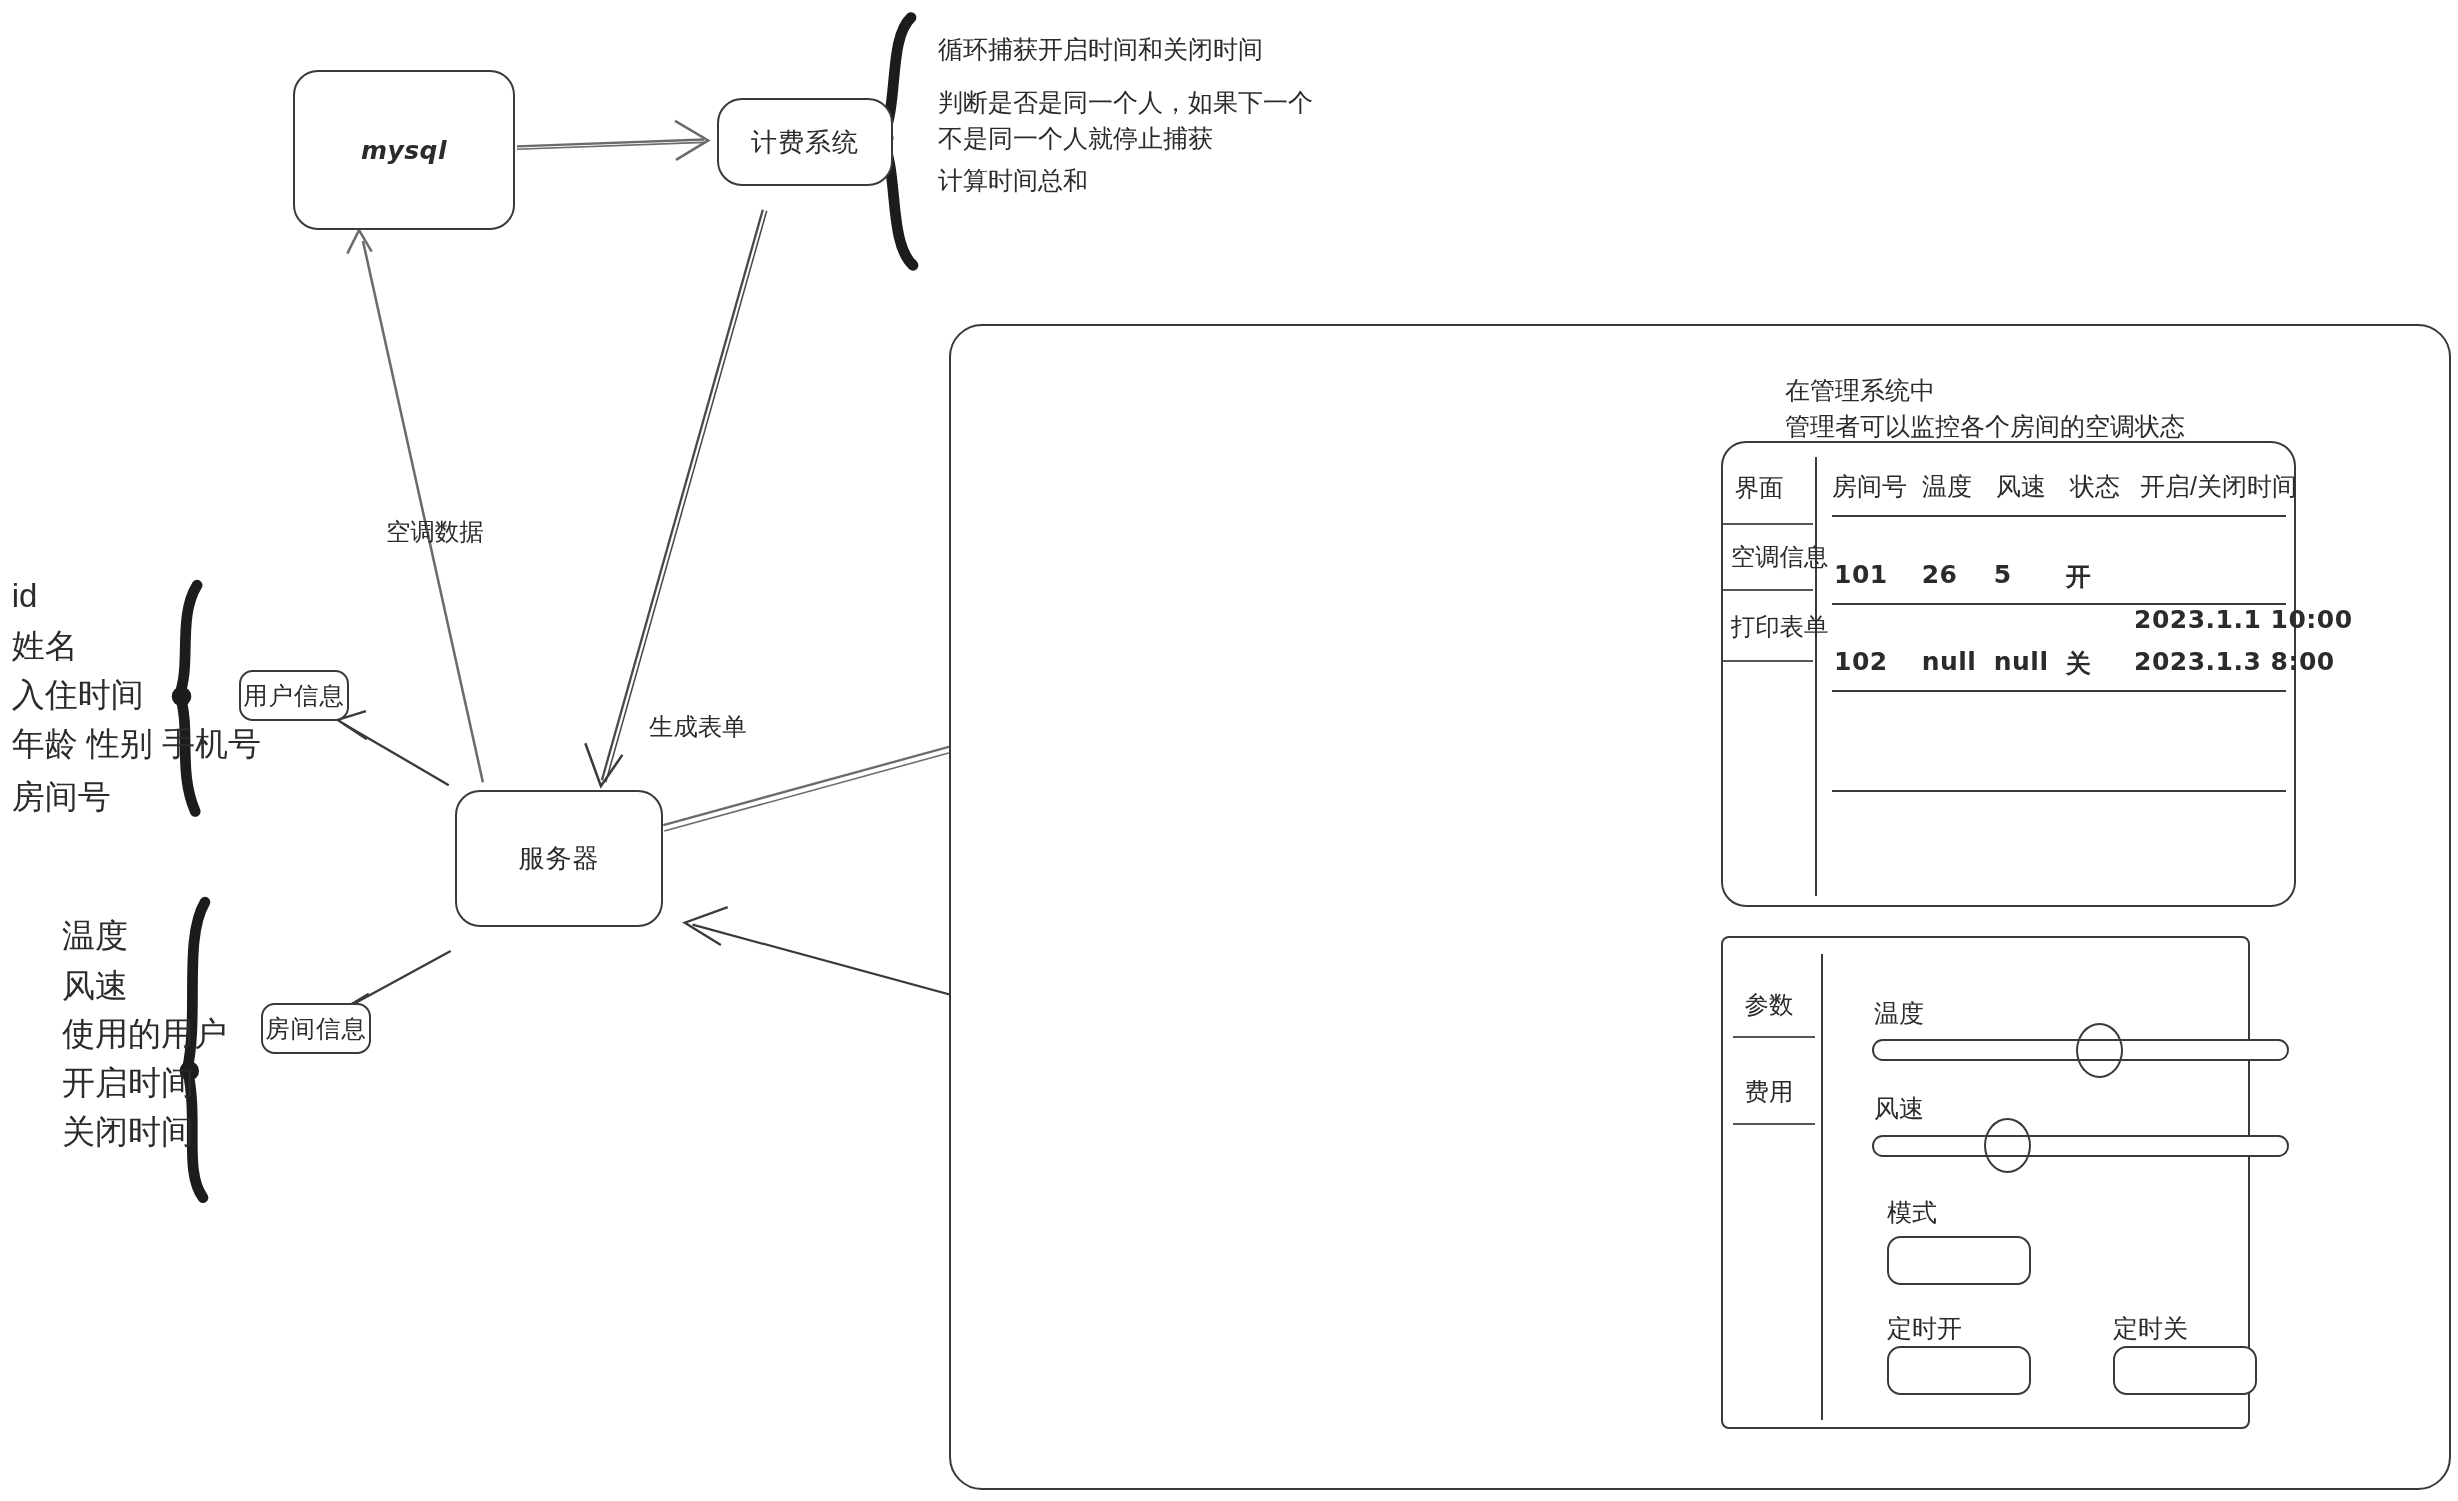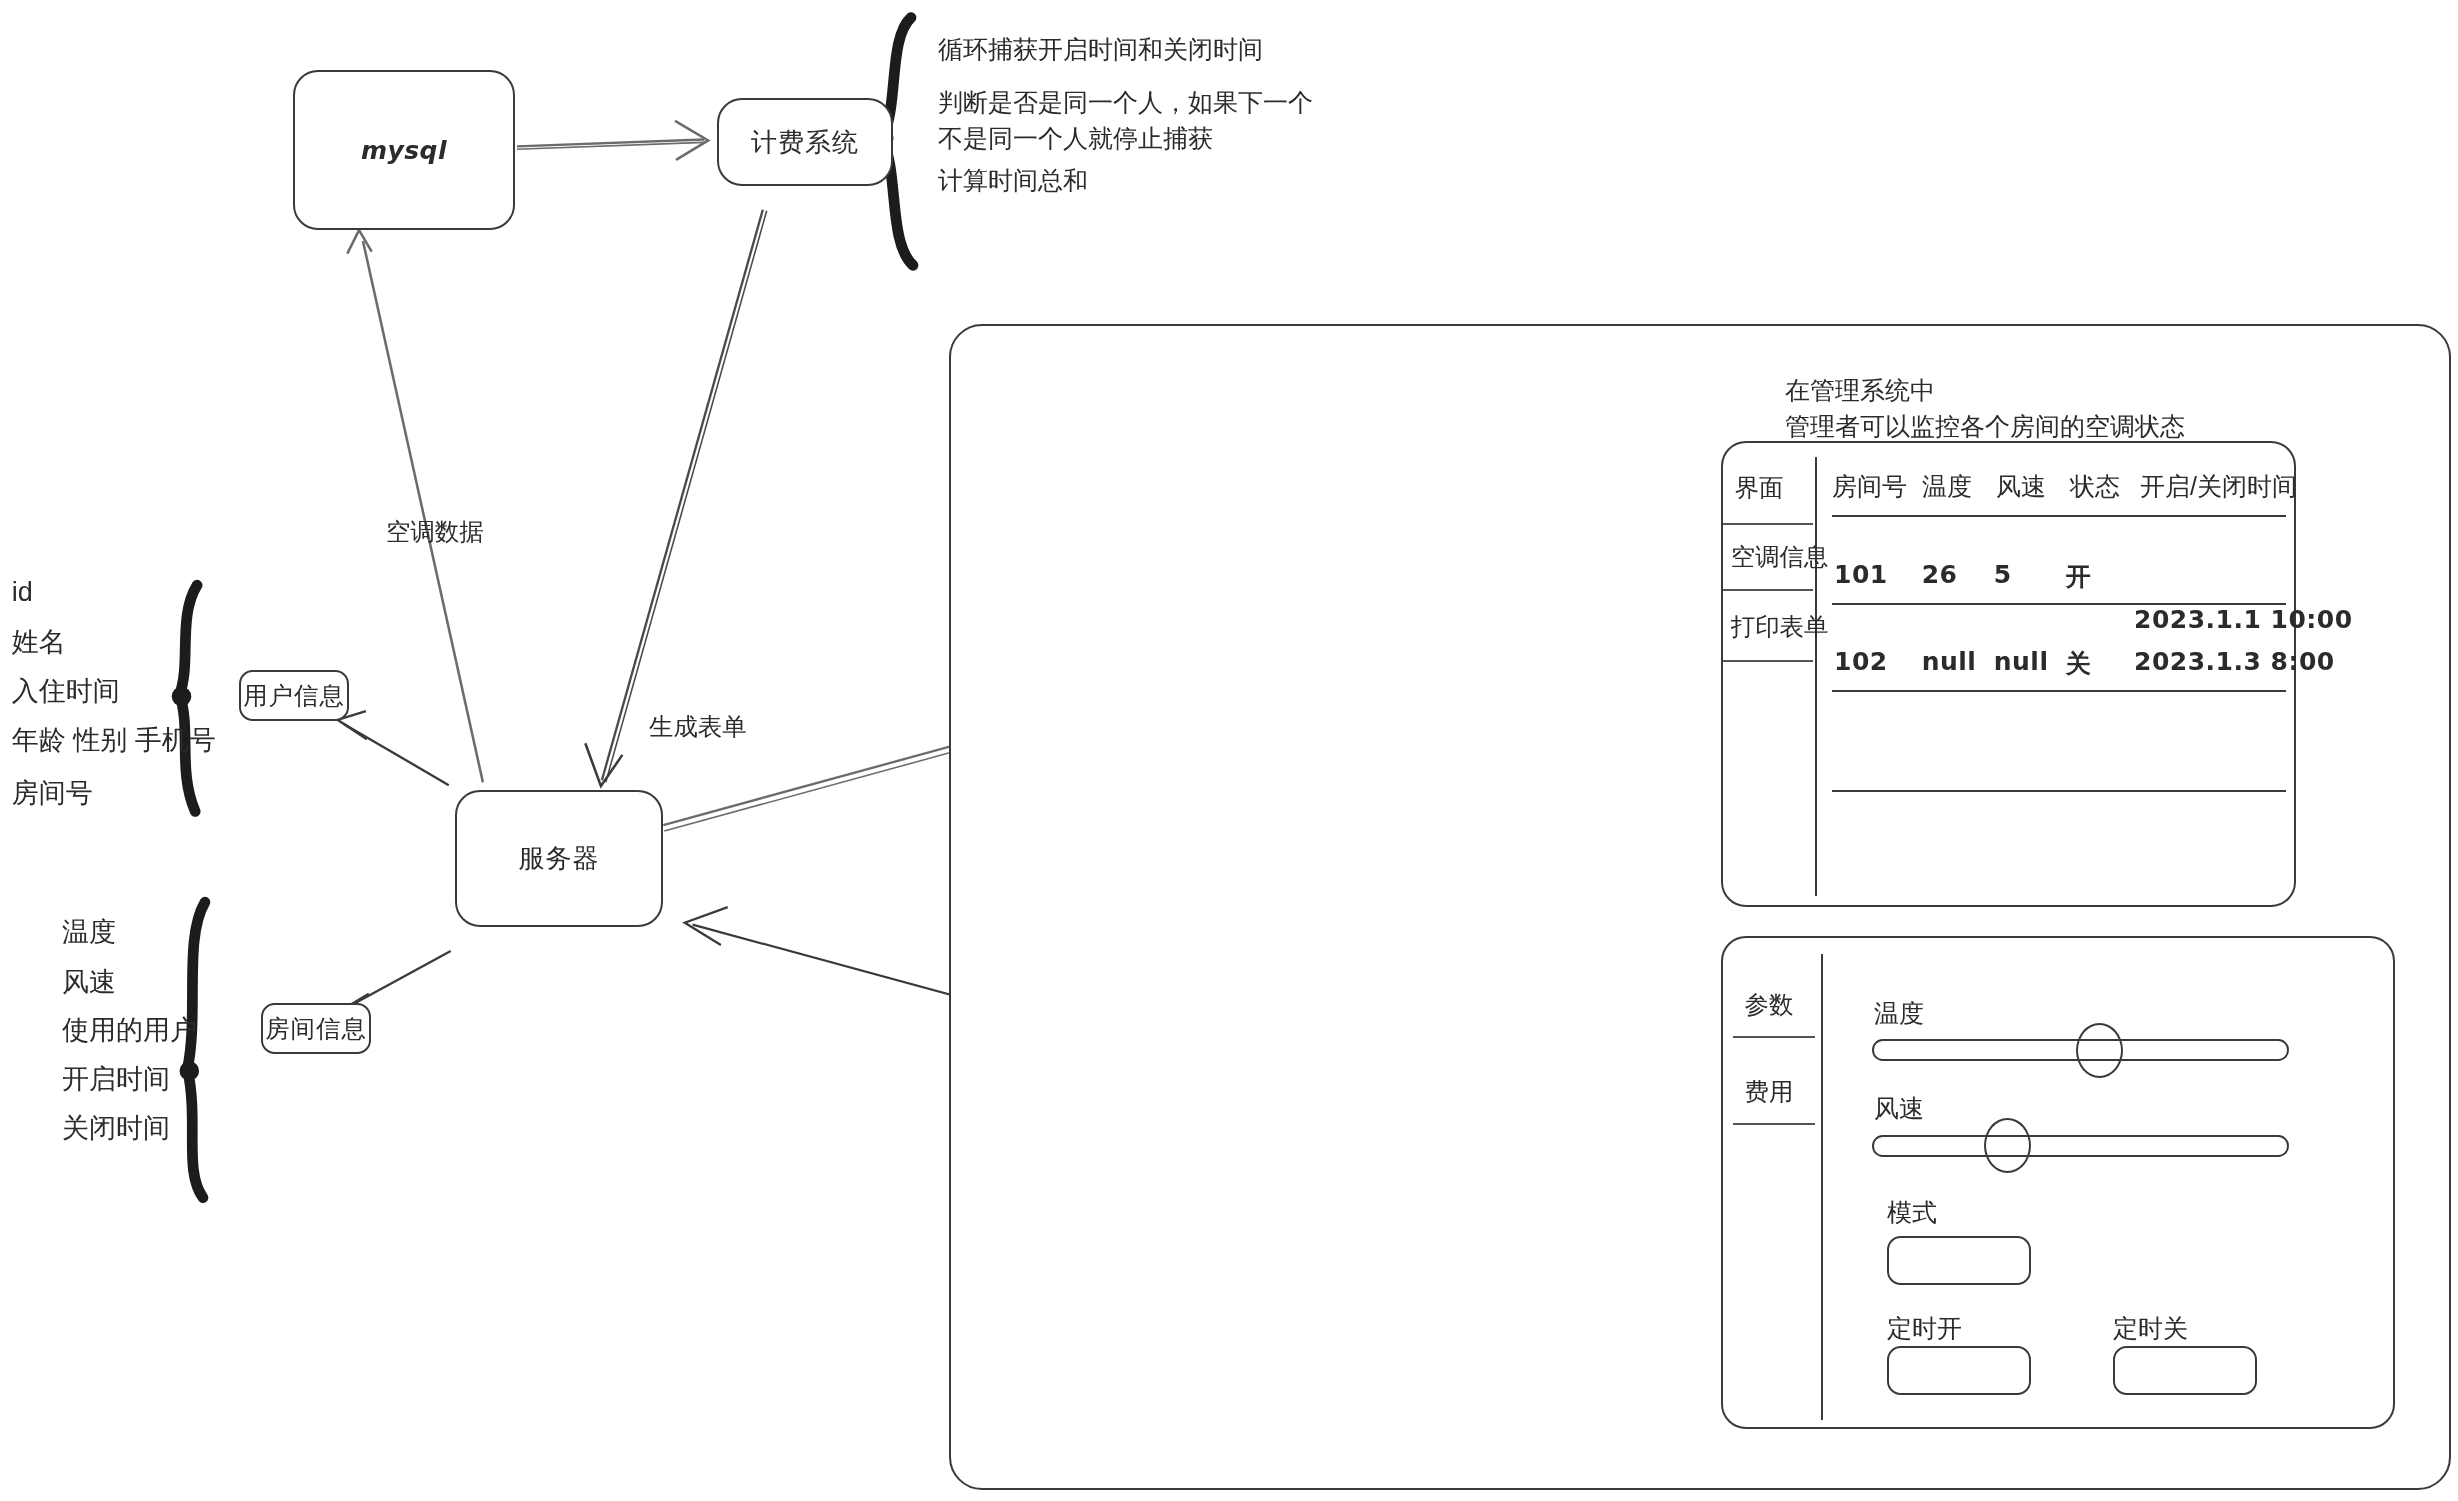--- a/index.html
+++ b/index.html
@@ -56,21 +56,21 @@
   }
   .edge-label {
     position: absolute;
     font-size: 24.4px;
     color: #2b2b2b;
     white-space: nowrap;
     margin-top: 23px;
   }
   .field-label {
     position: absolute;
-    font-size: 27px;
+    font-size: 33px;
     color: #2b2b2b;
     white-space: nowrap;
   }
   .outer-frame {
     position: absolute;
     box-sizing: border-box;
     border: 2px solid #3a3a3a;
     border-radius: 33px;
     background: #ffffff;
   }
@@ -330,21 +330,21 @@
         <span class="tbl-cell" style="width:74px;">null</span>
         <span class="tbl-cell" style="width:70px;">关</span>
         <span class="tbl-cell" style="width:156px;">2023.1.3 8:00</span>
       </div>
       <div class="hrule" style="left:0px; top:220px; width:454px;"></div>
 
       <div class="hrule" style="left:0px; top:320px; width:454px;"></div>
     </div>
   </div>
 
-  <div class="panel" style="left:1721px; top:936px; width:674px; height:493px;">
+  <div class="panel" style="left:1721px; top:936px; width:529px; height:493px;border-radius:8px;">
     <div class="vdivider" style="left:98px; top:15.6px; height:466px;"></div>
 
     <div class="side-item" style="left:21.5px; top:51px;">参数</div>
     <div class="side-rule" style="left:9.8px; top:98px; width:82px;"></div>
 
     <div class="side-item" style="left:21.5px; top:138px;">费用</div>
     <div class="side-rule" style="left:9.8px; top:185px; width:82px;"></div>
 
     <div class="ctl-label" style="left:151px; top:59px;">温度</div>
     <div class="slider-track" style="left:149px; top:101px; width:417px;"></div>

